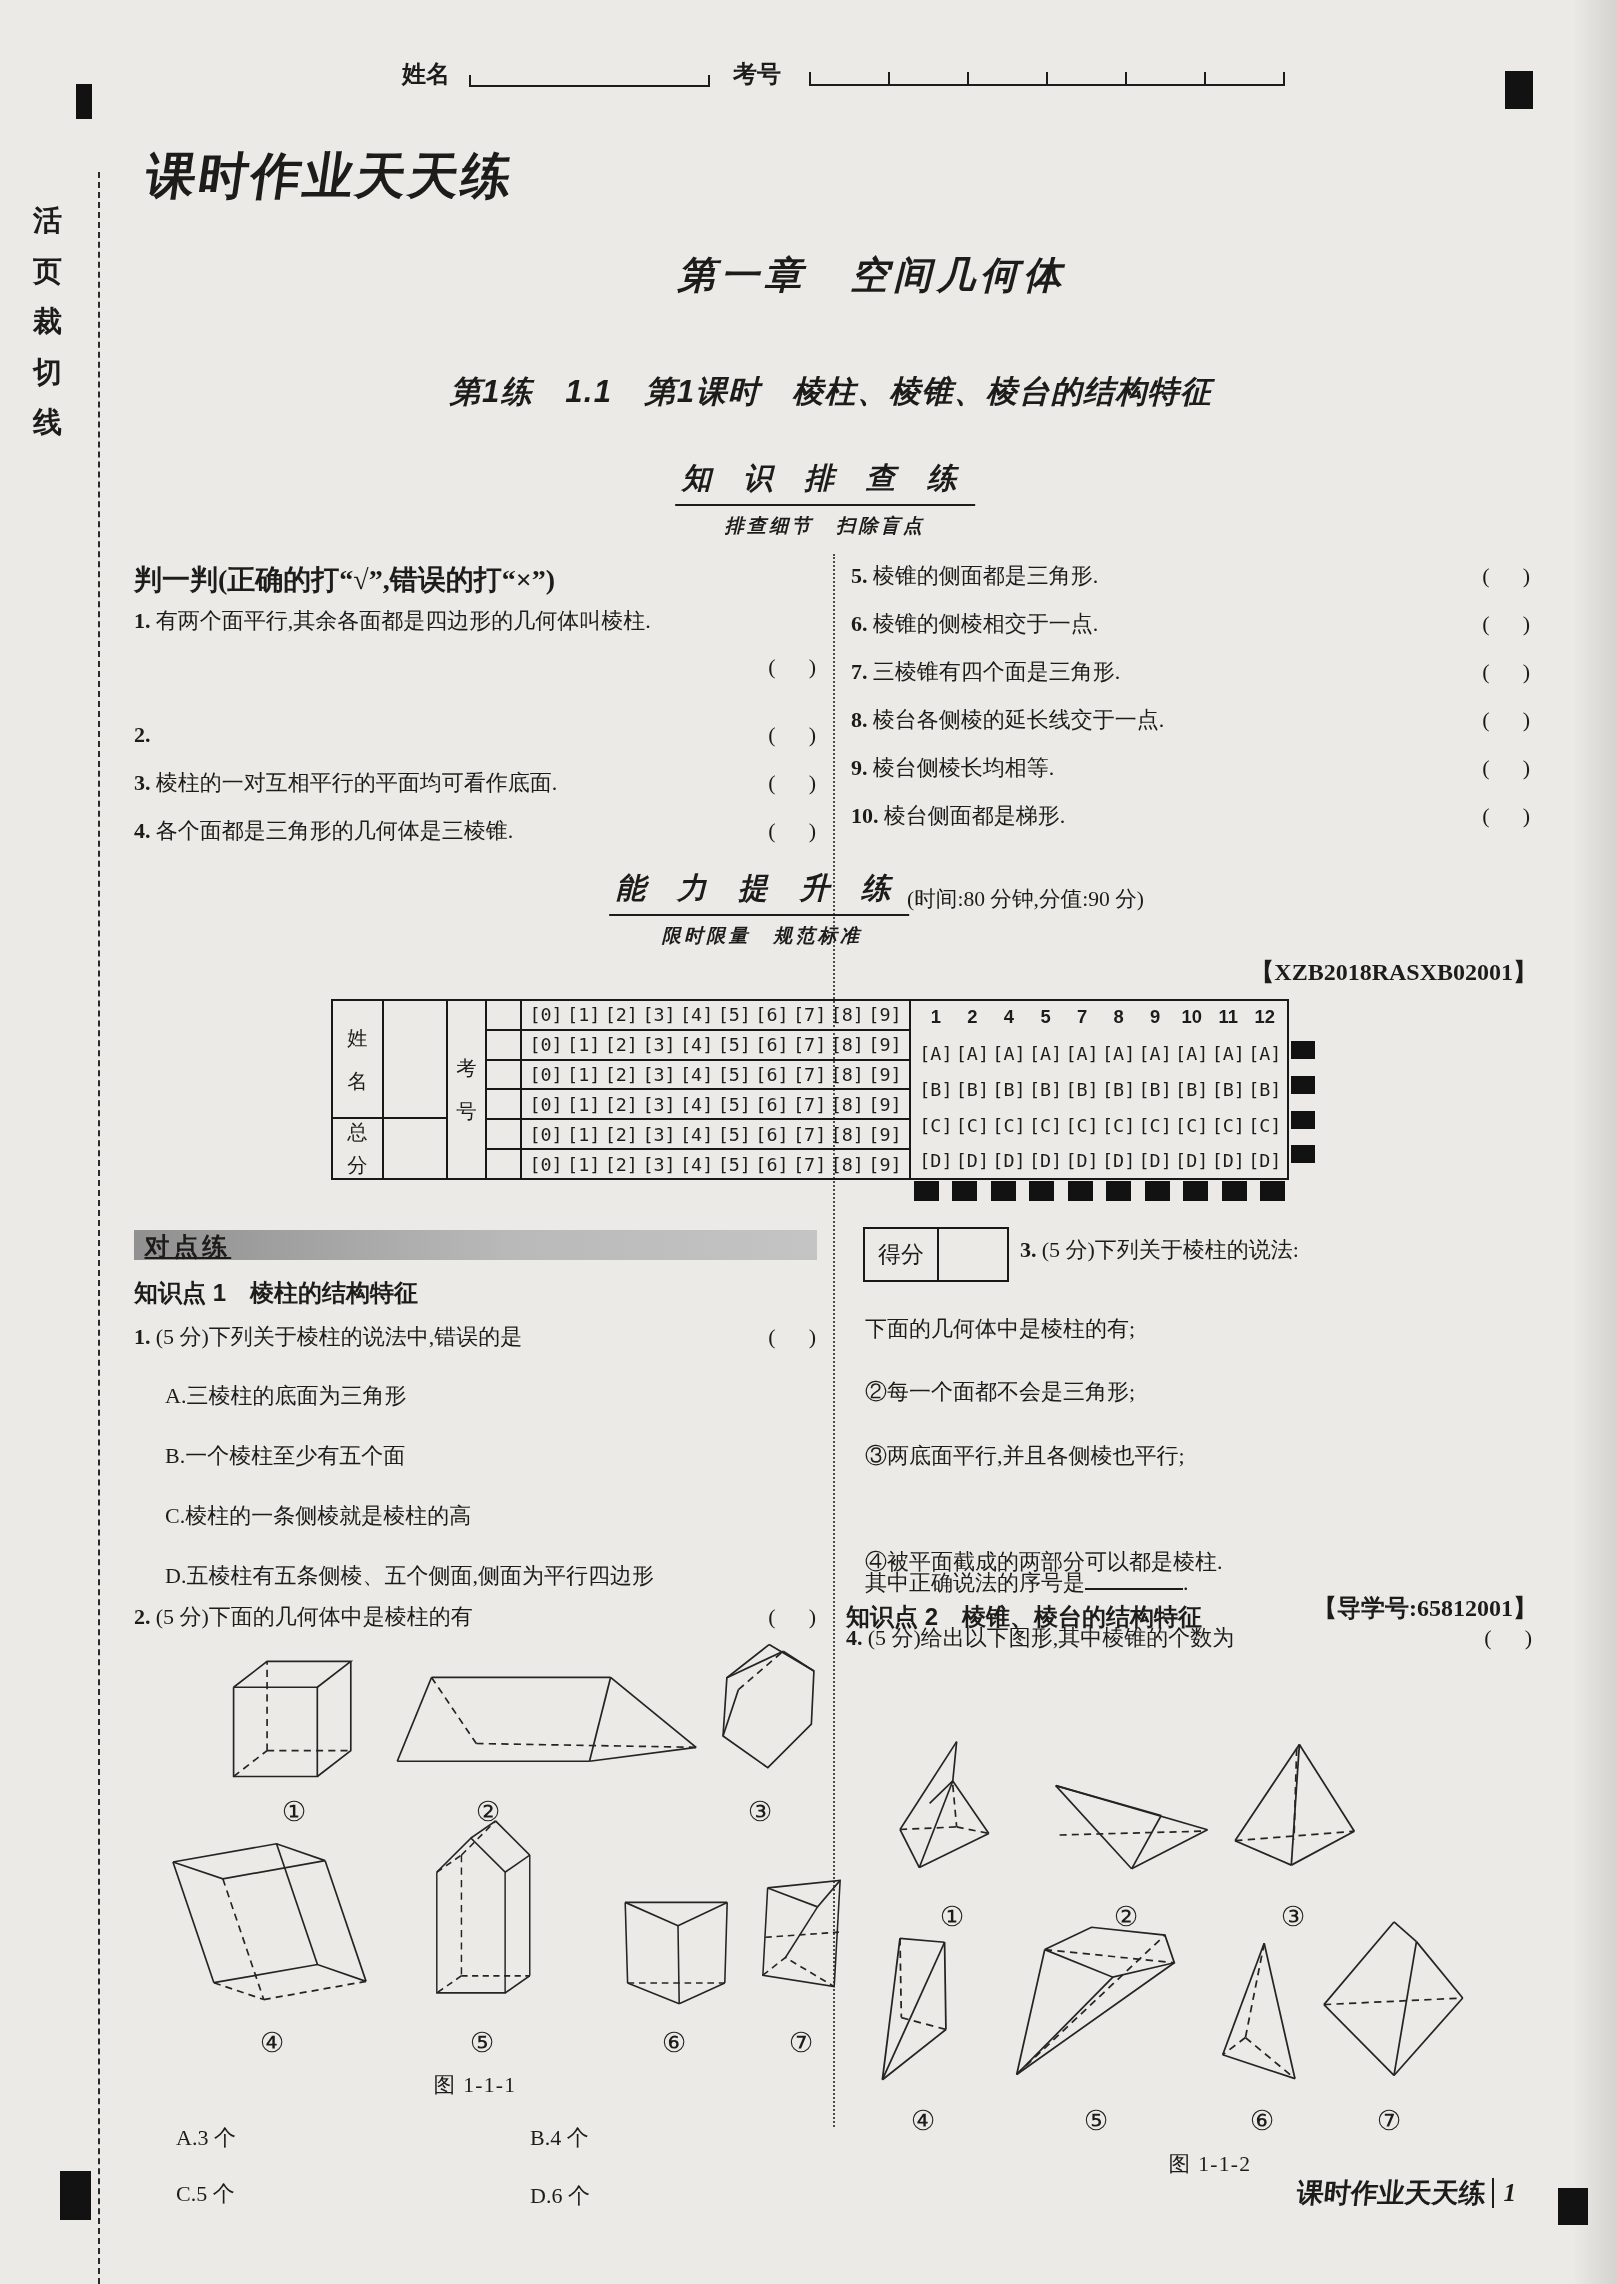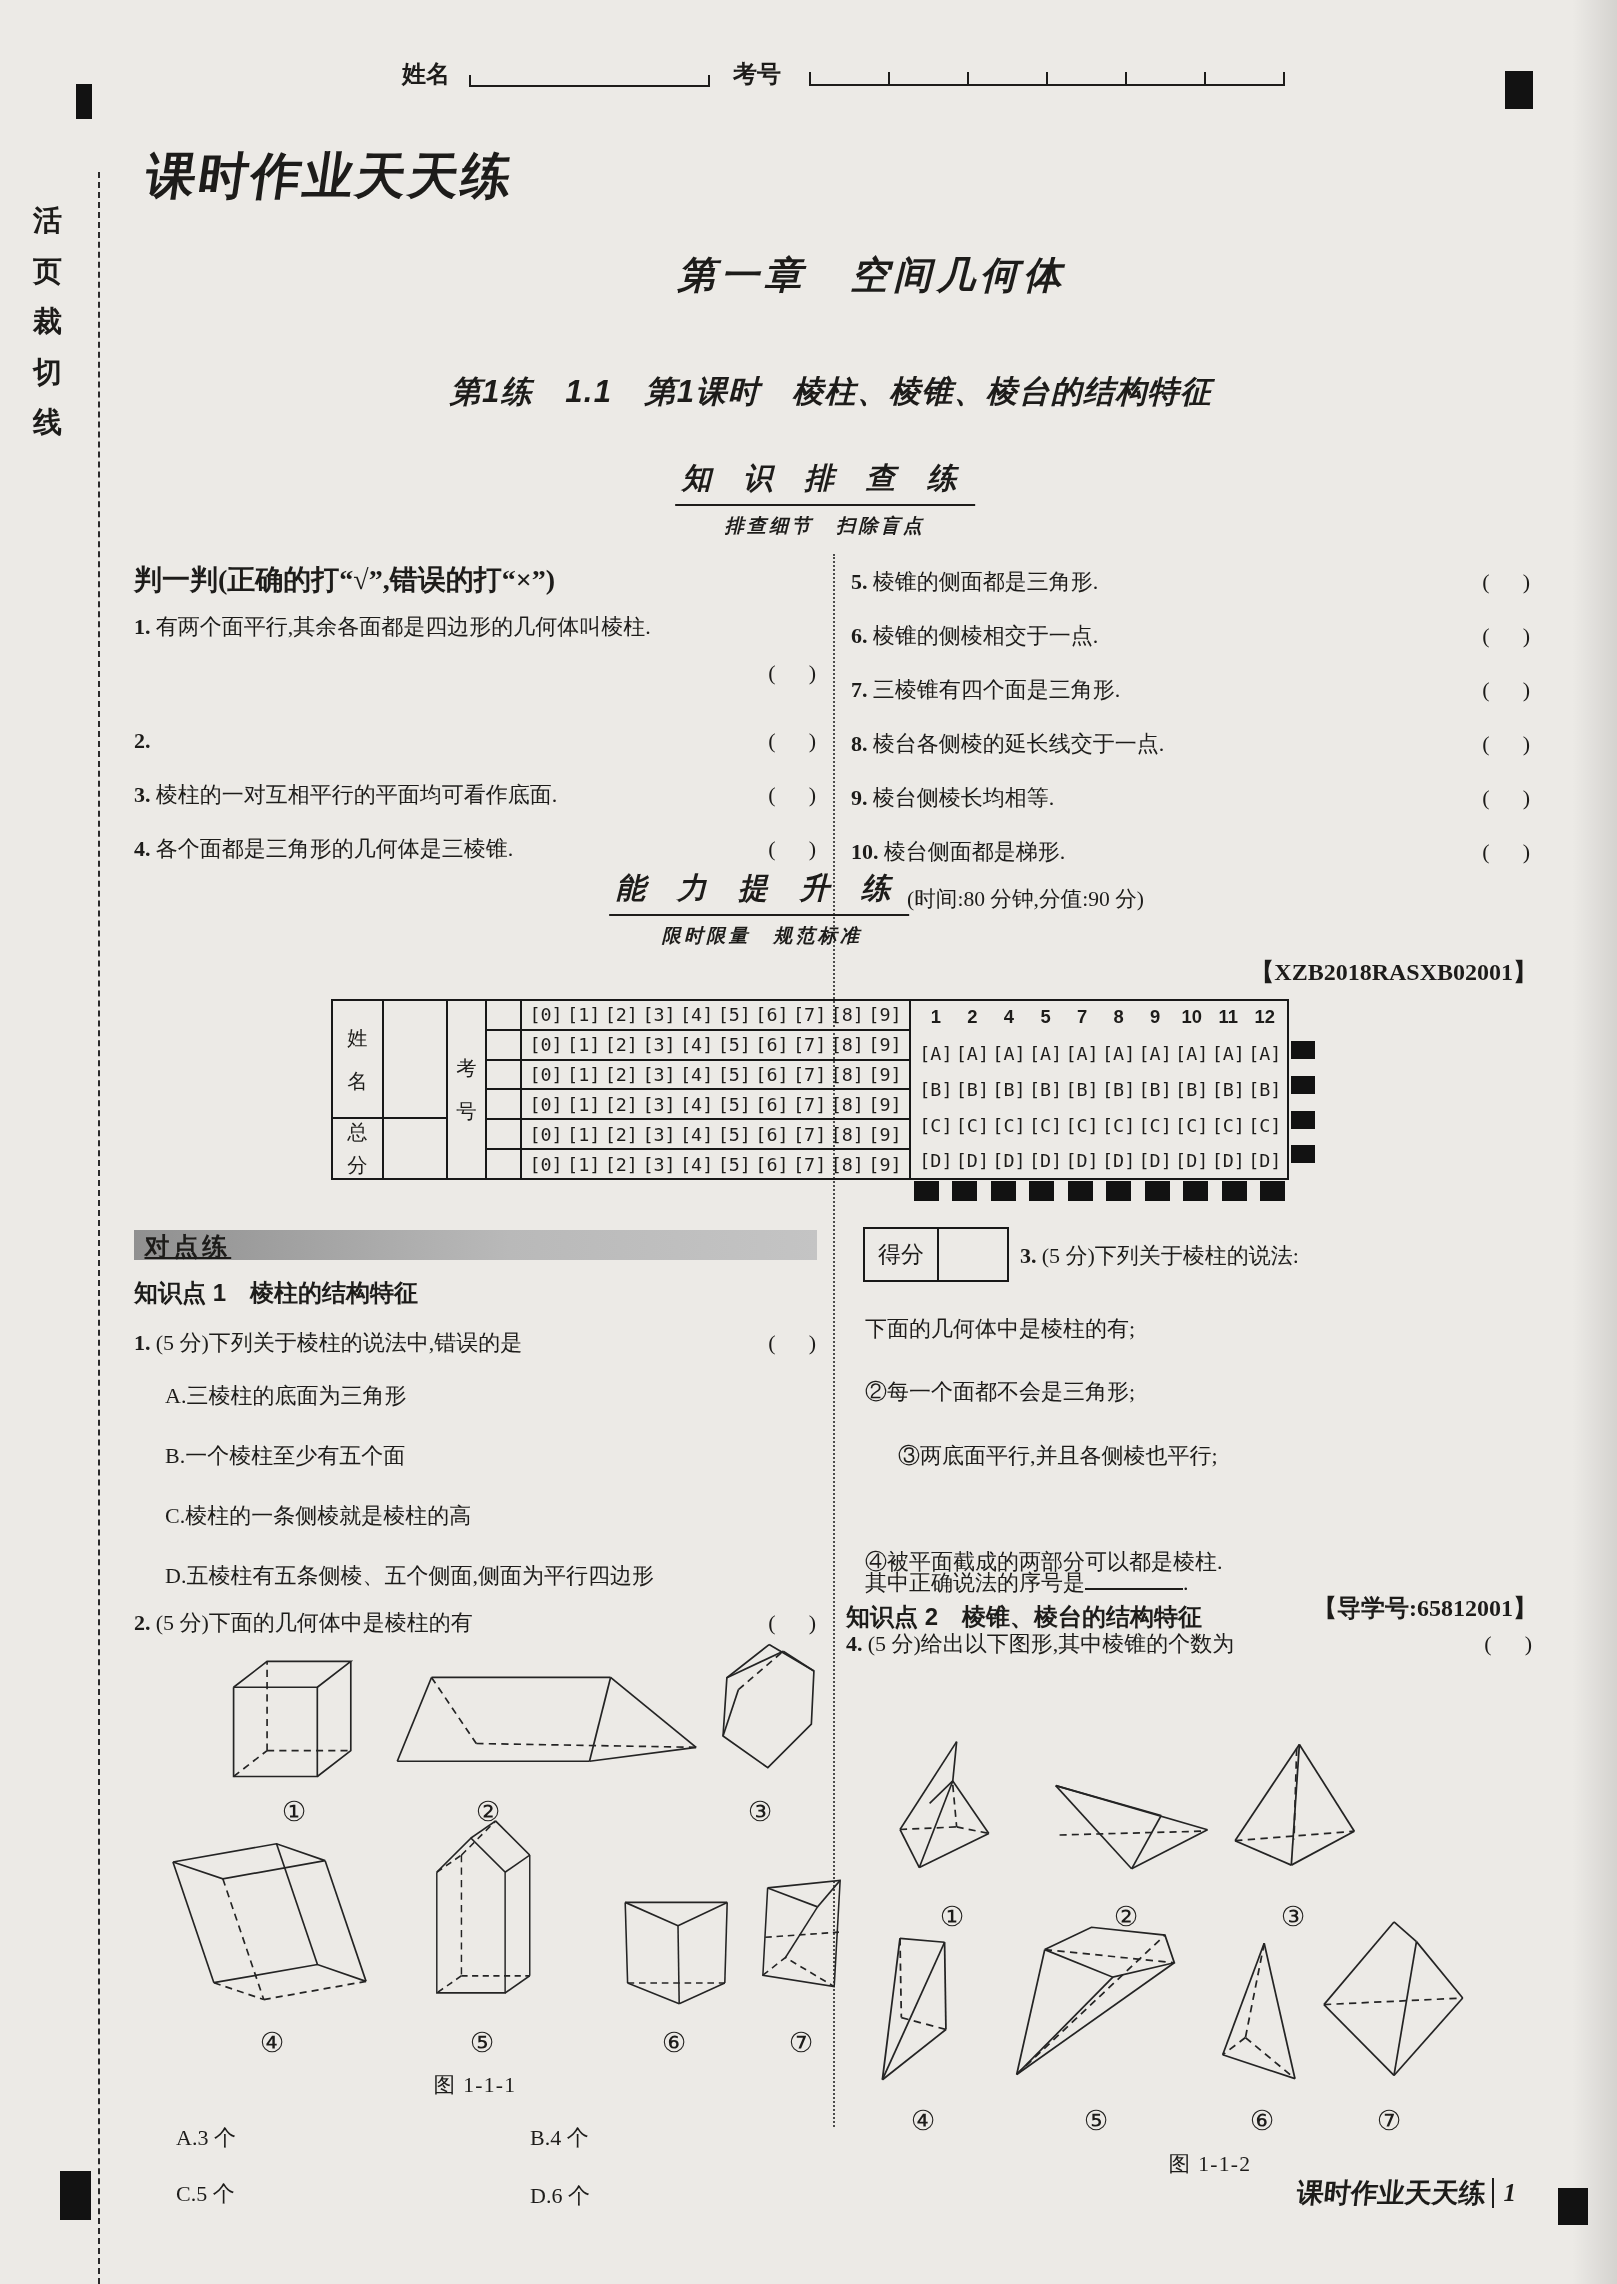--- a/index.html
+++ b/index.html
@@ -28,21 +28,21 @@
   .lesson{font-size:31px;letter-spacing:1.3px;white-space:nowrap;}
   .sec-head{font-size:29.5px;letter-spacing:11.8px;border-bottom:2.6px solid #1d1c1a;padding:0 6.6px 5.2px 6.6px;white-space:nowrap;}
   .sec-sub{font-size:19px;letter-spacing:3.3px;white-space:nowrap;}
   .sec-meta{font-size:21.6px;}
   .code{font-size:24px;font-weight:bold;white-space:nowrap;}
   
   .intro{font-size:28px;font-weight:bold;}
   .jq{margin-bottom:19px;}
   .jq-line{display:flex;align-items:baseline;font-size:22px;line-height:29px;}
   .qno{font-weight:bold;margin-right:5.2px;white-space:nowrap;}
-  .qtext{flex:1;margin-top:6px;}
+  .qtext{flex:1;}
   .bracket{white-space:pre;margin-left:auto;font-size:22px;}
   .jq-line2{display:flex;font-size:22px;line-height:29px;margin-top:17px;}
   
   .omr{position:absolute;display:flex;border:2.6px solid #181818;background:transparent;}
   .omr .vlabel{display:flex;flex-direction:column;justify-content:center;align-items:center;font-size:20.3px;line-height:26px;gap:17px;}
   .omr-leftgrp{display:flex;flex-direction:column;width:113px;}
   .omr-leftrow{display:flex;flex:4;}
   .omr-leftrow.b{flex:2;border-top:2px solid #181818;}
   .omr-leftrow .lab{width:49px;border-right:2px solid #181818;display:flex;}
   .omr-leftrow .blank{flex:1;}
@@ -420,21 +420,21 @@
     <span class="slab">得分</span>
     <span class="sblank"></span>
   </div>
   <div class="abs qrow" style="left:1020px;top:1235px;width:511px;">
     <span class="qno">3.</span>
     <span class="qtext">(5 分)下列关于棱柱的说法:</span>
   </div>
   <div class="abs" id="q3-items">
       <div class="q3item abs" style="left: 865px; top: 1314px;">下面的几何体中是棱柱的有;</div>
       <div class="q3item abs" style="left: 865px; top: 1377px;">②每一个面都不会是三角形;</div>
-      <div class="q3item abs" style="left: 865px; top: 1441px; margin-left: 33px;">③两底面平行,并且各侧棱也平行;</div>
+      <div class="q3item abs" style="left: 865px; top: 1441px;">③两底面平行,并且各侧棱也平行;</div>
       <div class="q3item abs" style="left: 865px; top: 1505px; margin-top: 42px;">④被平面截成的两部分可以都是棱柱.</div>
     </div>
   <div class="abs q3item" style="left:865px;top:1566px;">
     <span>其中正确说法的序号是</span><span class="blankline"></span><span>.</span>
   </div>
 
   <div class="abs hei kp" style="left:846px;top:1601px;">知识点 2　棱锥、棱台的结构特征</div>
   <div class="abs qrow" style="left:846px;top:1623px;width:686px;">
     <span class="qno">4.</span>
     <span class="qtext">(5 分)给出以下图形,其中棱锥的个数为</span>

